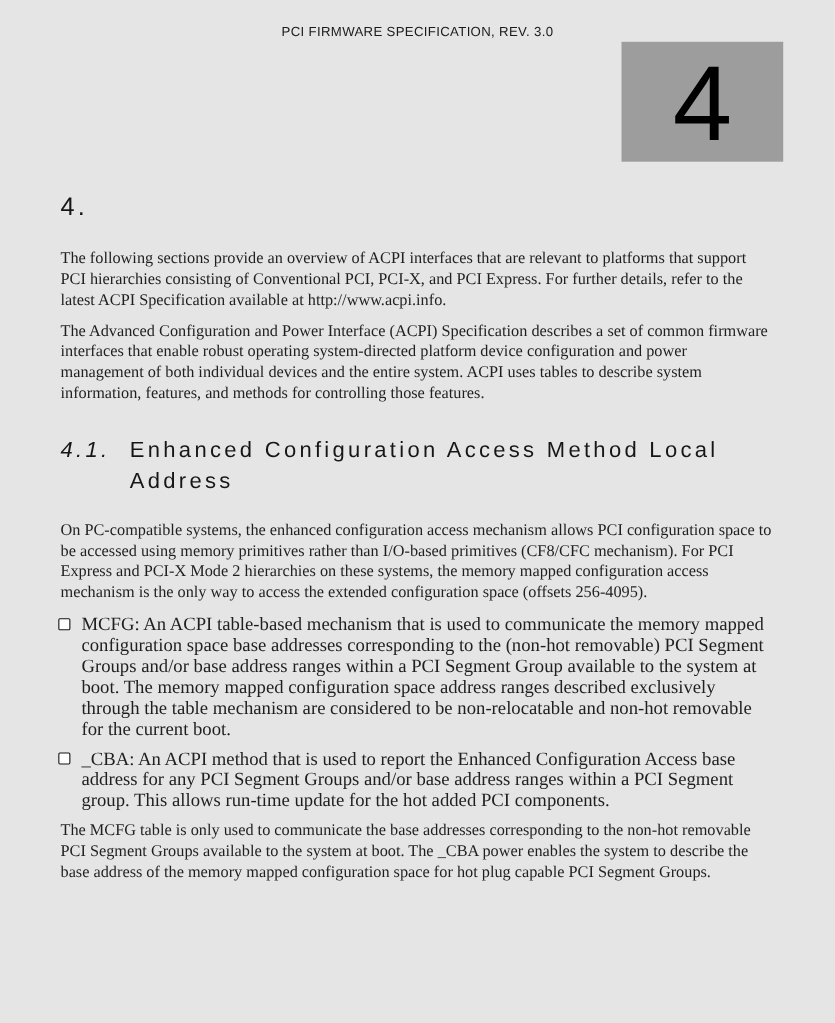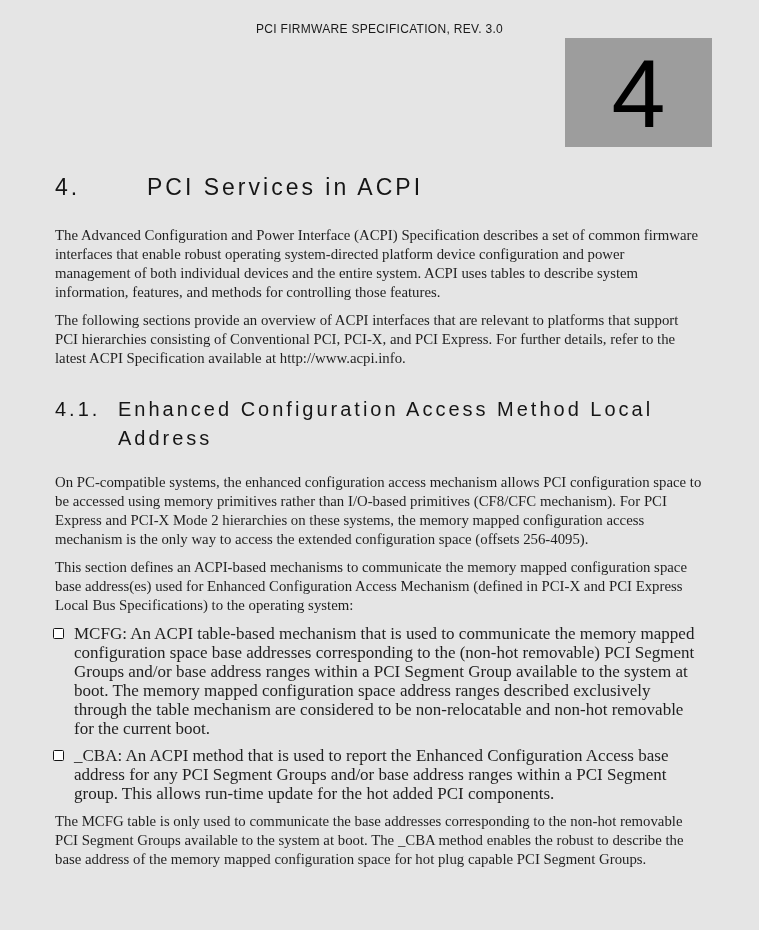--- a/index.html
+++ b/index.html
@@ -56,21 +56,21 @@
   h2 {
     display: flex;
     margin: 27px 0 20px 0;
     font-family: "Liberation Sans", sans-serif;
     font-weight: 400;
     font-size: 20px;
     line-height: 29px;
     letter-spacing: 3px;
     color: #161616;
   }
-  h2 .h2num { flex: 0 0 63px; }
+  h2 .h2num { flex: 0 0 63px; font-style: italic; }
   h2 .h2text { flex: 1 1 auto; max-width: 585px; }
   p {
     margin: 0 0 9px 0;
     font-size: 14.8px;
     line-height: 19px;
     color: #1f1f1f;
   }
   ul.bullets {
     list-style: none;
     margin: 9px 0 9px 0;
@@ -102,43 +102,41 @@
   <div class="running-header">PCI FIRMWARE SPECIFICATION, REV. 3.0</div>
 
   <div class="chapter-box">
     <span class="chapter-num">4</span>
   </div>
 
   <div class="content">
 
     <h1>
       <span class="h1num">4.</span>
-      <span class="h1text">PCI Services in ACPI</span>
     </h1>
 
+    <p>The following sections provide an overview of ACPI interfaces that are relevant to platforms that support PCI hierarchies consisting of Conventional PCI, PCI-X, and PCI Express.  For further details, refer to the latest ACPI Specification available at http://www.acpi.info.</p>
+
     <p>The Advanced Configuration and Power Interface (ACPI) Specification describes a set of common firmware interfaces that enable robust operating system-directed platform device configuration and power management of both individual devices and the entire system.  ACPI uses tables to describe system information, features, and methods for controlling those features.</p>
-
-    <p>The following sections provide an overview of ACPI interfaces that are relevant to platforms that support PCI hierarchies consisting of Conventional PCI, PCI-X, and PCI Express.  For further details, refer to the latest ACPI Specification available at http://www.acpi.info.</p>
 
     <h2>
       <span class="h2num">4.1.</span>
       <span class="h2text">Enhanced Configuration Access Method Local Address</span>
     </h2>
 
     <p>On PC-compatible systems, the enhanced configuration access mechanism allows PCI configuration space to be accessed using memory primitives rather than I/O-based primitives (CF8/CFC mechanism).  For PCI Express and PCI-X Mode 2 hierarchies on these systems, the memory mapped configuration access mechanism is the only way to access the extended configuration space (offsets 256-4095).</p>
 
-    <p>This section defines an ACPI-based mechanisms to communicate the memory mapped configuration space base address(es) used for Enhanced Configuration Access Mechanism (defined in PCI-X and PCI Express Local Bus Specifications) to the operating system:</p>
 
     <ul class="bullets">
       <li>
         <span class="sq"></span>
         <span>MCFG:  An ACPI table-based mechanism that is used to communicate the memory mapped configuration space base addresses corresponding to the (non-hot removable) PCI Segment Groups and/or base address ranges within a PCI Segment Group available to the system at boot. The memory mapped configuration space address ranges described exclusively through the table mechanism are considered to be non-relocatable and non-hot removable for the current boot.</span>
       </li>
       <li>
         <span class="sq"></span>
         <span>_CBA:  An ACPI method that is used to report the Enhanced Configuration Access base address for any PCI Segment Groups and/or base address ranges within a PCI Segment group. This allows run-time update for the hot added PCI components.</span>
       </li>
     </ul>
 
-    <p>The MCFG table is only used to communicate the base addresses corresponding to the non-hot removable PCI Segment Groups available to the system at boot.  The _CBA method enables the robust to describe the base address of the memory mapped configuration space for hot plug capable PCI Segment Groups.</p>
+    <p>The MCFG table is only used to communicate the base addresses corresponding to the non-hot removable PCI Segment Groups available to the system at boot.  The _CBA power enables the system to describe the base address of the memory mapped configuration space for hot plug capable PCI Segment Groups.</p>
 
   </div>
 </div>
 
 </body></html>

